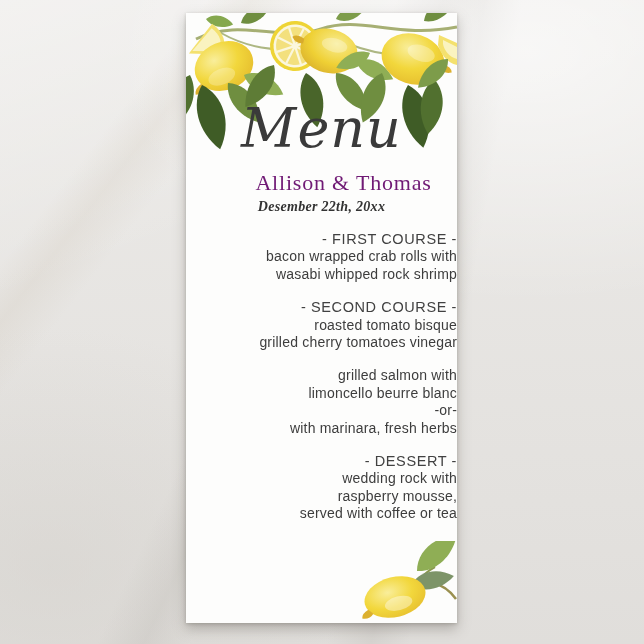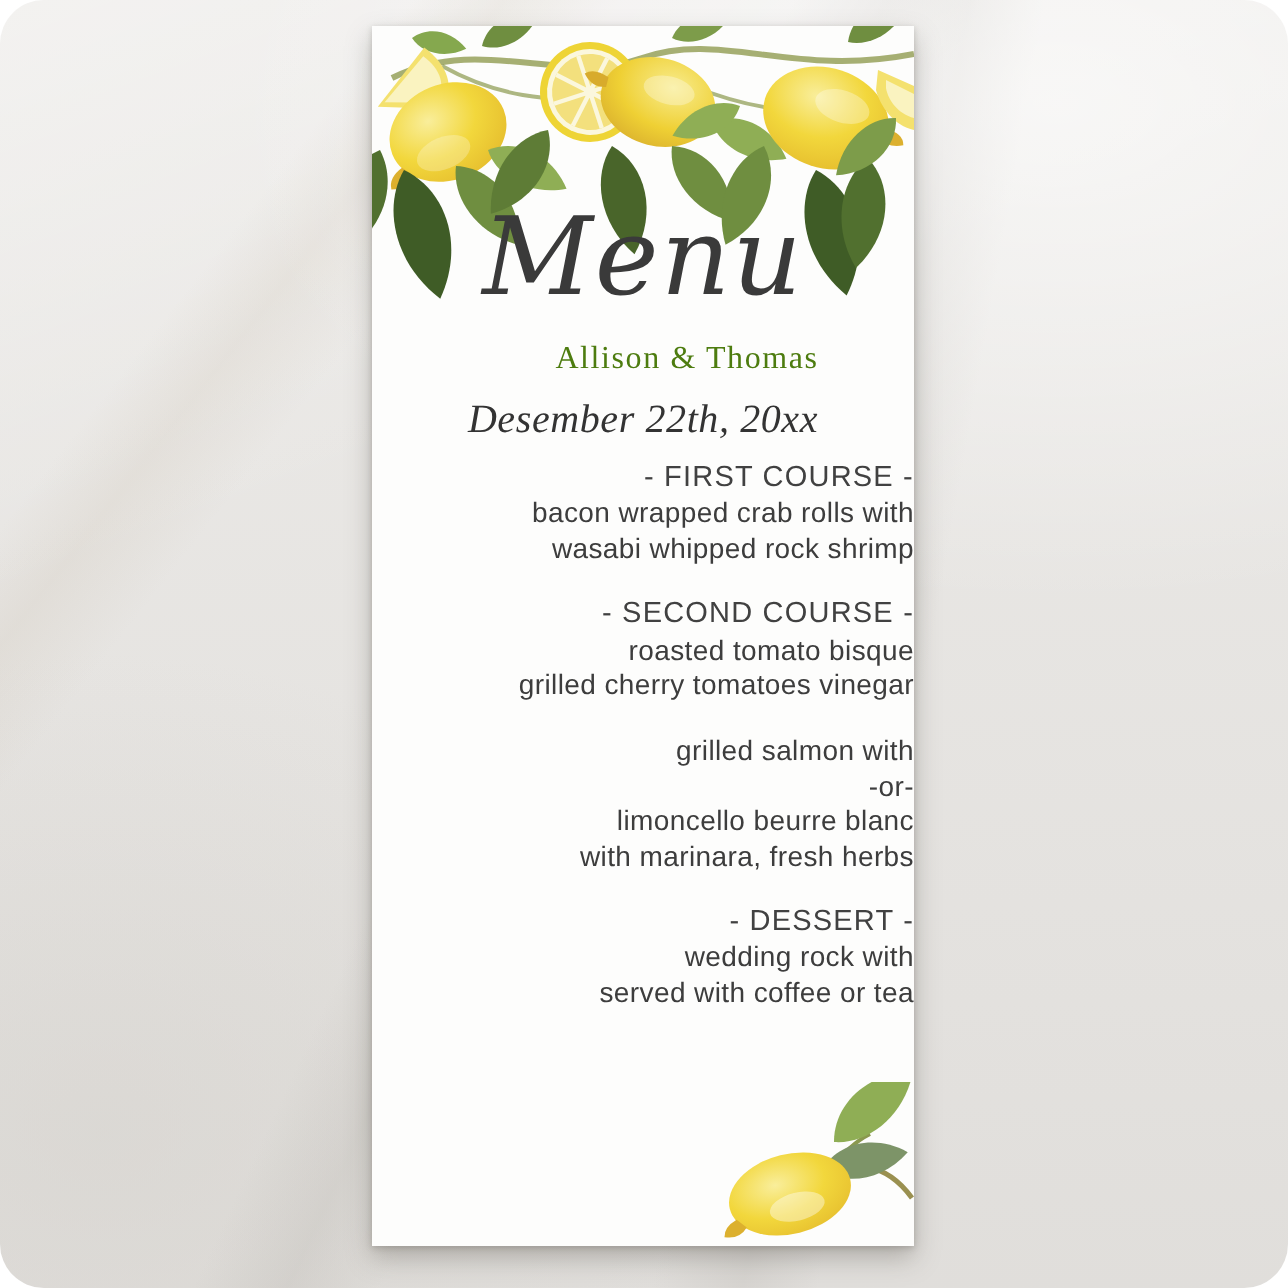--- a/index.html
+++ b/index.html
@@ -10,47 +10,46 @@
     position:relative;width:644px;height:644px;
     background-color:#e9e7e4;
     background-image:
       radial-gradient(ellipse 700px 420px at 82% 8%, rgba(255,255,255,0.6), rgba(255,255,255,0) 60%),
       linear-gradient(115deg, rgba(0,0,0,0) 42%, rgba(176,172,166,0.22) 47%, rgba(0,0,0,0) 52%),
       linear-gradient(100deg, rgba(0,0,0,0) 58%, rgba(186,182,176,0.26) 64%, rgba(0,0,0,0) 69%),
       linear-gradient(128deg, rgba(0,0,0,0) 18%, rgba(201,190,173,0.20) 22%, rgba(0,0,0,0) 27%),
       linear-gradient(160deg, rgba(255,255,255,0.35), rgba(0,0,0,0) 35%),
       radial-gradient(ellipse 500px 400px at 8% 88%, rgba(213,210,205,0.55), rgba(0,0,0,0) 60%),
       linear-gradient(to bottom, rgba(255,255,255,0.18), rgba(60,55,50,0.05));
-    border-radius: 22px;
   }
 
   
   .card{
     position:absolute;left:186px;top:13px;width:271px;height:610px;
     background:#fdfdfc;
     box-shadow:0 6px 12px rgba(100,95,88,0.38), 0 1px 3px rgba(100,95,88,0.30);
   }
   .garland{position:absolute;top:0;left:0;width:271px;height:145px;display:block;}
   .corner-lemon{position:absolute;right:0;bottom:2px;width:102px;height:80px;display:block;}
 
   .content{position:absolute;inset:0;text-align:center;color:#3d3d3d;}
   .title{
     position:absolute;top:88px;left:0;right:0;
     font-family:"DejaVu Serif",serif;font-style:italic;font-weight:400;
     font-size:54px;line-height:1.05;color:#3a3a3a;letter-spacing:1px;
   }
   .couple{
     position:absolute;top:159px;left:0;right:0;
-    font-family:"Liberation Serif",serif;font-size:16px;line-height:1;
-    color:#4d7c0f;letter-spacing:0.8px;margin-left:44px;
+    font-family:"Liberation Serif",serif;font-size:22px;line-height:1;
+    color:#701a75;letter-spacing:0.8px;margin-left:44px;
   }
   .date{
     position:absolute;top:187px;left:0;right:0;
-    font-family:"Liberation Serif",serif;font-style:italic;font-weight:400;
-    font-size:20px;line-height:1;color:#333;letter-spacing:0.3px;
+    font-family:"Liberation Serif",serif;font-style:italic;font-weight:700;
+    font-size:14px;line-height:1;color:#333;letter-spacing:0.3px;
   }
   .sections{position:absolute;top:218px;left:0;right:0;}
   .menu-section{margin-bottom:16px;text-align:right;}
   .course-heading{
     font-size:14.5px;line-height:17.4px;letter-spacing:0.6px;color:#414141;
   }
   .course-line{
     font-size:14px;line-height:17.4px;letter-spacing:0.2px;color:#3d3d3d;
   }
 </style>
@@ -154,27 +153,28 @@
             <div class="course-line">bacon wrapped crab rolls with</div>
             <div class="course-line">wasabi whipped rock shrimp</div>
           </div>
           <div class="menu-section">
             <div class="course-heading">- SECOND COURSE -</div>
             <div class="course-line">roasted tomato bisque</div>
             <div class="course-line">grilled cherry tomatoes vinegar</div>
           </div>
           <div class="menu-section">
             <div class="course-line">grilled salmon with</div>
+            <div class="course-line">limoncello beurre blanc</div>
             <div class="course-line">-or-</div>
-            <div class="course-line">limoncello beurre blanc</div>
             <div class="course-line">with marinara, fresh herbs</div>
           </div>
           <div class="menu-section">
             <div class="course-heading">- DESSERT -</div>
             <div class="course-line">wedding rock with</div>
+            <div class="course-line">raspberry mousse,</div>
             <div class="course-line">served with coffee or tea</div>
           </div>
         </div>
     </div>
 
     <svg class="corner-lemon" viewBox="0 0 102 80" xmlns="http://www.w3.org/2000/svg" aria-hidden="true">
       <defs>
         <radialGradient id="gLemonC" cx="0.4" cy="0.35" r="0.9">
           <stop offset="0" stop-color="#f9ee9b"></stop>
           <stop offset="0.45" stop-color="#f2d73c"></stop>

